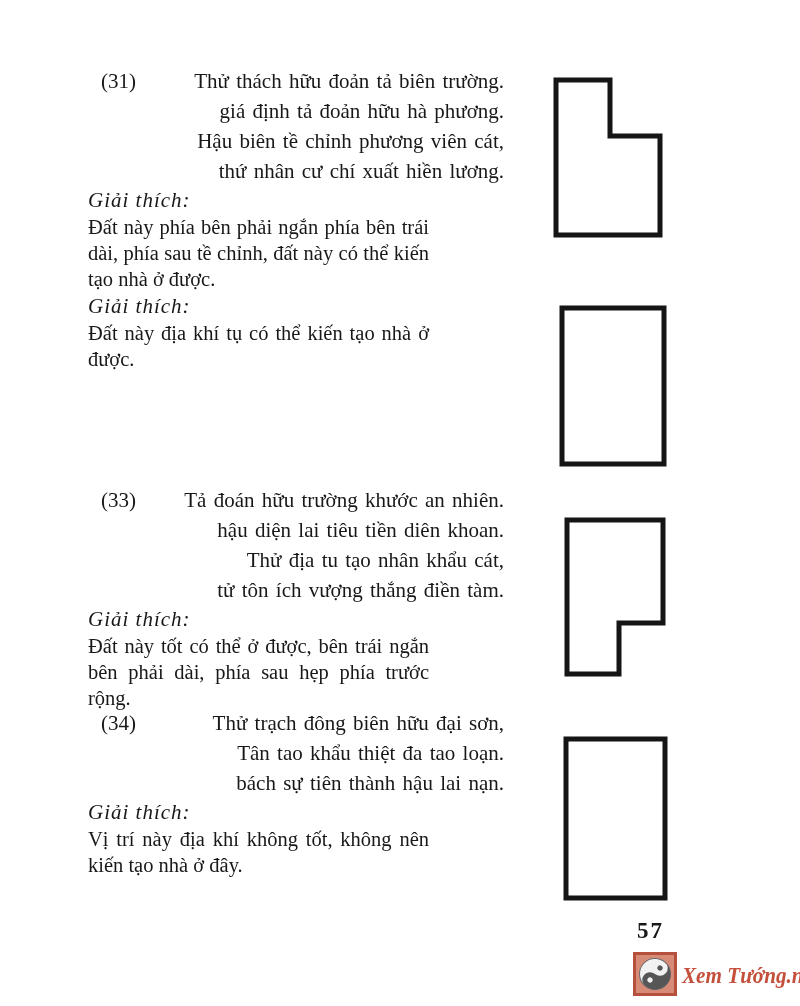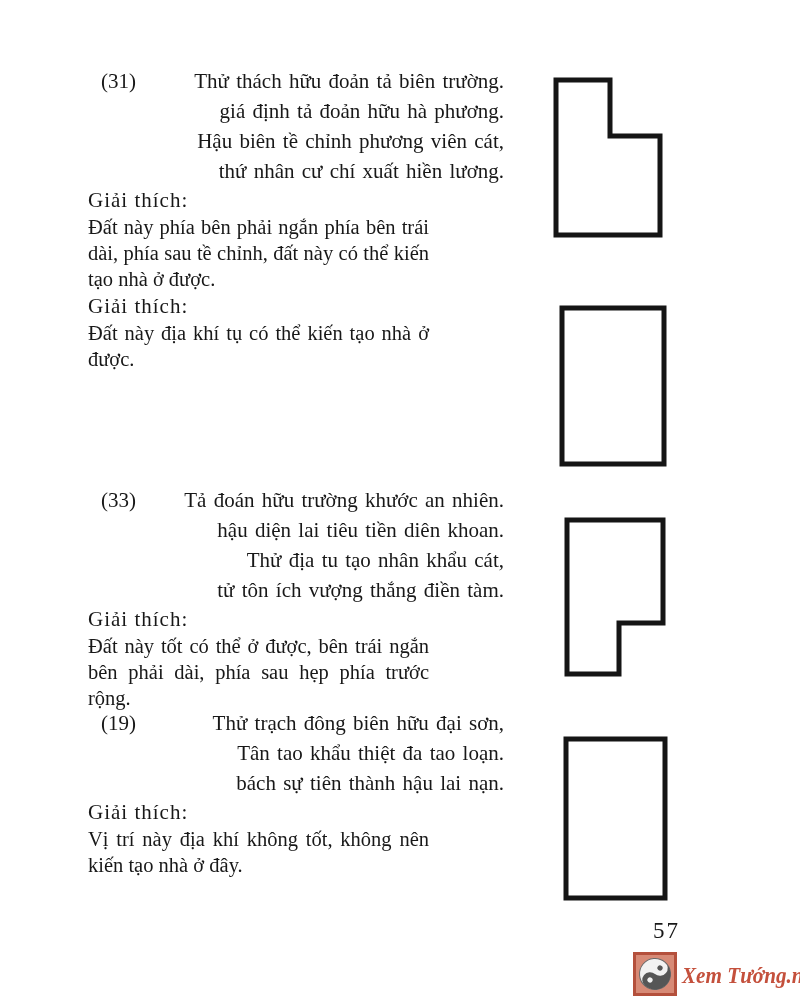--- a/index.html
+++ b/index.html
@@ -14,31 +14,31 @@
   }
   .sec{position:absolute;left:88px;width:416px;}
   .vrow{display:flex;align-items:flex-start;}
   .vnum{
     width:57px;flex:0 0 57px;
     padding-left:13px;box-sizing:border-box;
     font-size:21px;line-height:30px;
   }
   .vlines{flex:1;}
   .vline{font-size:21px;line-height:30px;word-spacing:2px;white-space:nowrap;text-align:right;}
-  .glabel{font-size:21px;line-height:28px;letter-spacing:1px;}
+  .glabel{font-style:italic;font-size:21px;line-height:28px;letter-spacing:1px;}
   .gtext{
     width:341px;
     font-size:20.5px;line-height:26px;
     text-align:justify;
   }
   .shape{position:absolute;}
   .shape svg{display:block;}
   .pagenum{
-    position:absolute;left:653px;top:918px;
-    font-size:23px;letter-spacing:2px;
+    position:absolute;left:637px;top:918px;
+    font-size:23px;letter-spacing:2px;font-weight:bold;
   }
   .watermark{
     position:absolute;left:633px;top:951px;
     display:flex;align-items:center;gap:5px;
   }
   .wm-text{
     font-style:italic;font-weight:bold;
     font-size:23px;
     color:#c4503c;
     transform:scaleX(.92);transform-origin:left center;
@@ -78,21 +78,21 @@
         <div class="vline">Thử địa tu tạo nhân khẩu cát,</div>
         <div class="vline">tử tôn ích vượng thắng điền tàm.</div>
       </div>
     </div>
     <div class="glabel">Giải thích:</div>
     <div class="gtext">Đất này tốt có thể ở được, bên trái ngắn bên phải dài, phía sau hẹp phía trước rộng.</div>
   </section>
 
   <section class="sec" style="top:708px">
     <div class="vrow">
-      <span class="vnum">(19)</span>
+      <span class="vnum">(34)</span>
       <div class="vlines">
         <div class="vline">Thử trạch đông biên hữu đại sơn,</div>
         <div class="vline">Tân tao khẩu thiệt đa tao loạn.</div>
         <div class="vline">bách sự tiên thành hậu lai nạn.</div>
       </div>
     </div>
     <div class="glabel">Giải thích:</div>
     <div class="gtext">Vị trí này địa khí không tốt, không nên kiến tạo nhà ở đây.</div>
   </section>
 

